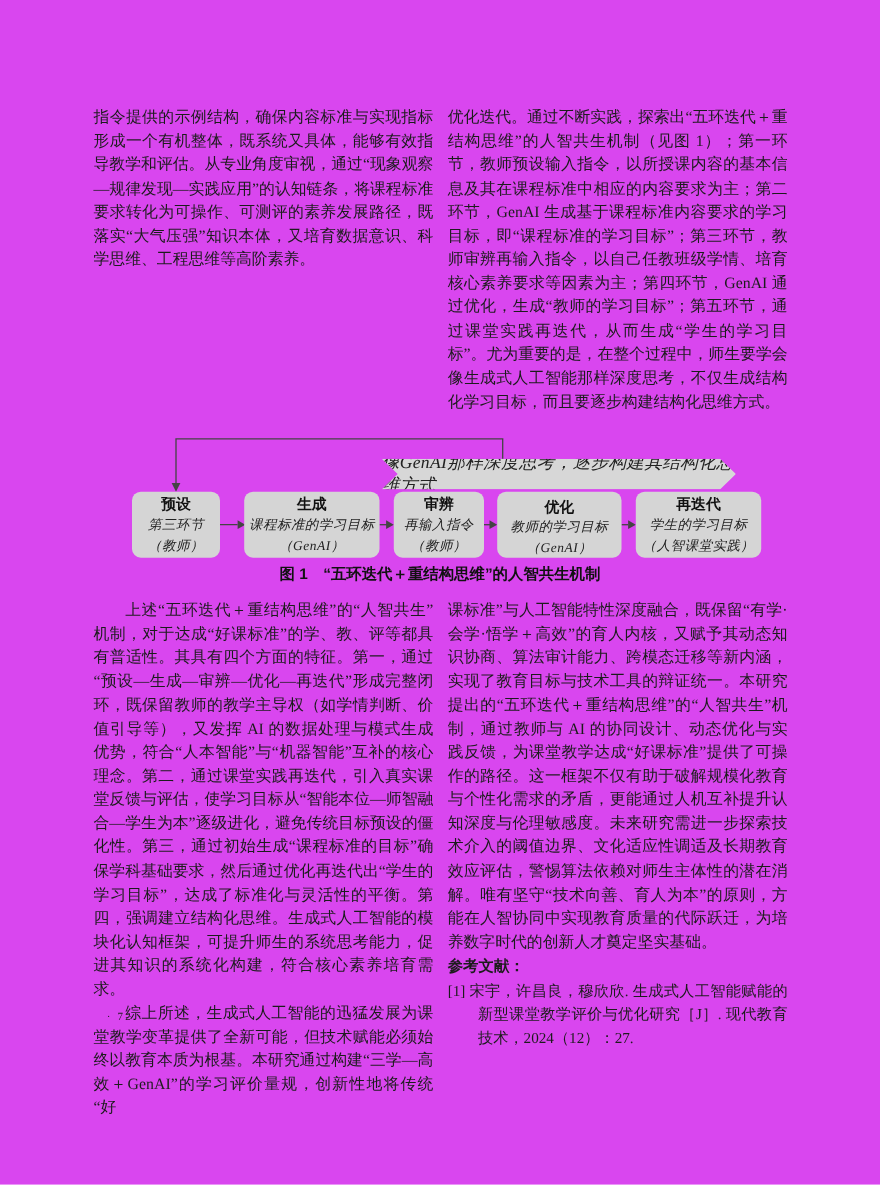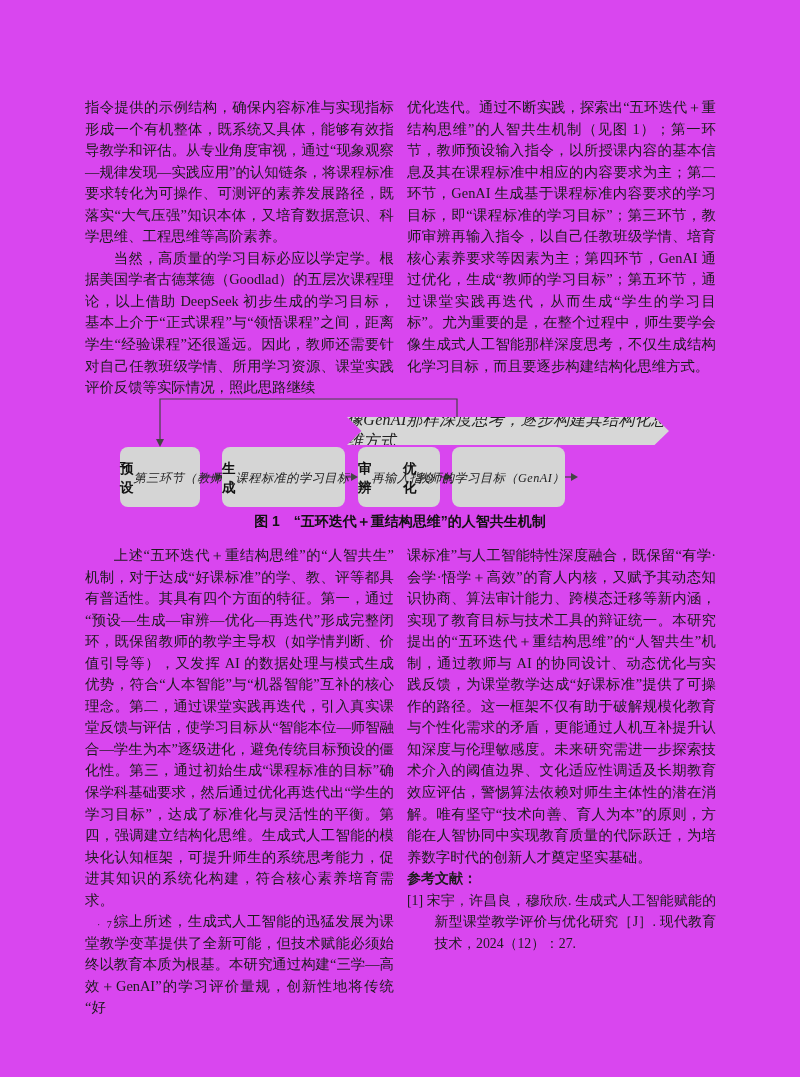--- a/index.html
+++ b/index.html
@@ -33,21 +33,21 @@
   .banner{
     position:absolute;left:262px;top:20px;width:322px;height:28px;
     background:#d7d7d7;
     clip-path:polygon(0 0,95.5% 0,100% 50%,95.5% 100%,0 100%,4.5% 50%);
     display:flex;align-items:center;justify-content:center;
     font-size:16px;font-style:italic;letter-spacing:.3px;color:#222;
   }
   .fbox{
     position:absolute;top:50px;height:60px;
     background:#d5d5d5;border-radius:8px;
-    display:flex;flex-direction:row;align-items:center;
+    display:flex;flex-direction:column;align-items:center;
     padding-top:2px;box-sizing:border-box;
   }
   .fbox .t{
     font-family:"Liberation Sans","DejaVu Sans",sans-serif;
     font-weight:bold;font-size:13.5px;line-height:19px;color:#111;
   }
   .fbox .s{
     font-size:12.2px;font-style:italic;line-height:18.5px;
     letter-spacing:.5px;color:#222;white-space:nowrap;
   }
@@ -77,21 +77,20 @@
     font-size:10px;letter-spacing:2px;text-align:center;
   }
 </style>
 </head>
 <body>
 
 <div class="page">
 
   <div class="col top-left">
     <p>指令提供的示例结构，确保内容标准与实现指标形成一个有机整体，既系统又具体，能够有效指导教学和评估。从专业角度审视，通过“现象观察—规律发现—实践应用”的认知链条，将课程标准要求转化为可操作、可测评的素养发展路径，既落实“大气压强”知识本体，又培育数据意识、科学思维、工程思维等高阶素养。</p>
-    <p class="indent">当然，高质量的学习目标必应以学定学。根据美国学者古德莱德（Goodlad）的五层次课程理论，以上借助 DeepSeek 初步生成的学习目标，基本上介于“正式课程”与“领悟课程”之间，距离学生“经验课程”还很遥远。因此，教师还需要针对自己任教班级学情、所用学习资源、课堂实践评价反馈等实际情况，照此思路继续</p>
   </div>
 
   <div class="col top-right">
     <p>优化迭代。通过不断实践，探索出“五环迭代＋重结构思维”的人智共生机制（见图 1）；第一环节，教师预设输入指令，以所授课内容的基本信息及其在课程标准中相应的内容要求为主；第二环节，GenAI 生成基于课程标准内容要求的学习目标，即“课程标准的学习目标”；第三环节，教师审辨再输入指令，以自己任教班级学情、培育核心素养要求等因素为主；第四环节，GenAI 通过优化，生成“教师的学习目标”；第五环节，通过课堂实践再迭代，从而生成“学生的学习目标”。尤为重要的是，在整个过程中，师生要学会像生成式人工智能那样深度思考，不仅生成结构化学习目标，而且要逐步构建结构化思维方式。</p>
   </div>
 
   <div class="figure">
     <svg class="fig-svg" width="630" height="142" viewBox="0 0 630 142">
 
       <polyline points="372,20 372,2 75,2 75,44" fill="none" stroke="#444" stroke-width="1.2"></polyline>
@@ -124,20 +123,25 @@
     <div class="fbox box3">
       <span class="t">审辨</span>
       <span class="s">再输入指令</span>
       <span class="s">（教师）</span>
     </div>
     <div class="fbox box4">
       <span class="t">优化</span>
       <span class="s">教师的学习目标</span>
       <span class="s">（GenAI）</span>
     </div>
+    <div class="fbox box5">
+      <span class="t">再迭代</span>
+      <span class="s">学生的学习目标</span>
+      <span class="s">（人智课堂实践）</span>
+    </div>
 
     <div class="fig-caption">图 1　“五环迭代＋重结构思维”的人智共生机制</div>
   </div>
 
   <div class="col bottom-left">
     <p class="indent">上述“五环迭代＋重结构思维”的“人智共生”机制，对于达成“好课标准”的学、教、评等都具有普适性。其具有四个方面的特征。第一，通过“预设—生成—审辨—优化—再迭代”形成完整闭环，既保留教师的教学主导权（如学情判断、价值引导等），又发挥 AI 的数据处理与模式生成优势，符合“人本智能”与“机器智能”互补的核心理念。第二，通过课堂实践再迭代，引入真实课堂反馈与评估，使学习目标从“智能本位—师智融合—学生为本”逐级进化，避免传统目标预设的僵化性。第三，通过初始生成“课程标准的目标”确保学科基础要求，然后通过优化再迭代出“学生的学习目标”，达成了标准化与灵活性的平衡。第四，强调建立结构化思维。生成式人工智能的模块化认知框架，可提升师生的系统思考能力，促进其知识的系统化构建，符合核心素养培育需求。</p>
     <p class="indent">综上所述，生成式人工智能的迅猛发展为课堂教学变革提供了全新可能，但技术赋能必须始终以教育本质为根基。本研究通过构建“三学—高效＋GenAI”的学习评价量规，创新性地将传统“好</p>
   </div>
 
   <div class="col bottom-right">

